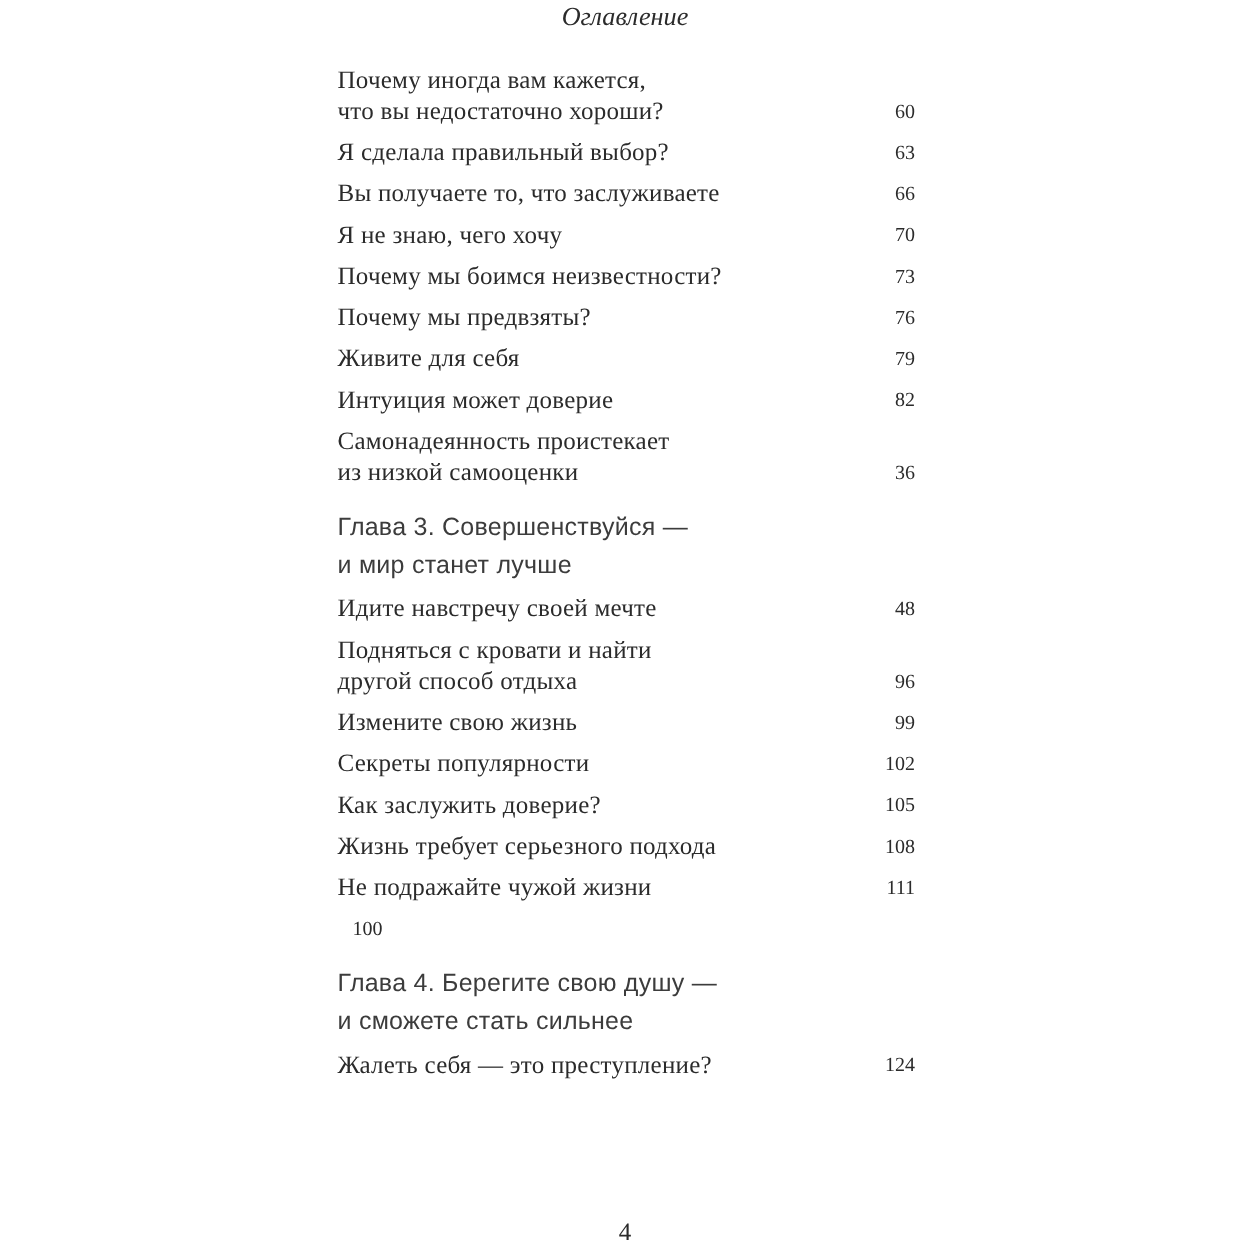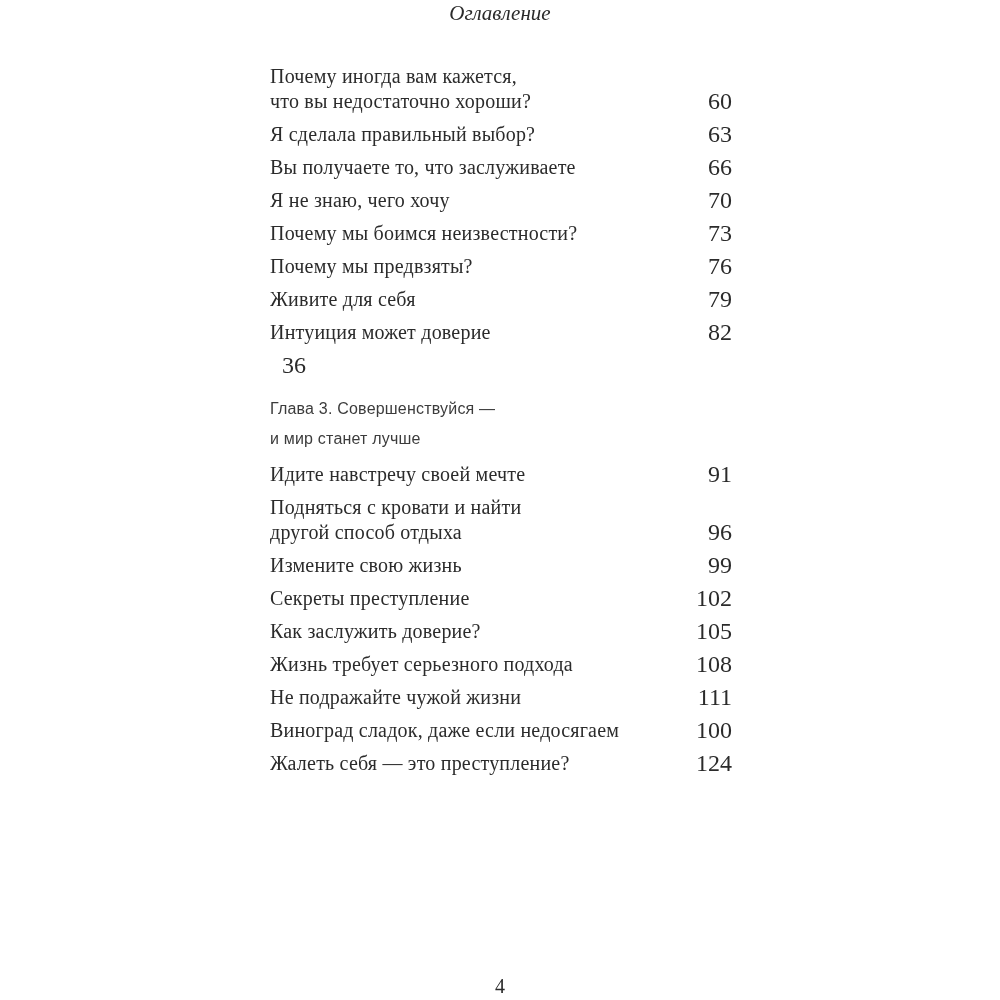--- a/index.html
+++ b/index.html
@@ -22,48 +22,48 @@
     width: 1000px;
     text-align: center;
     font-family: "Liberation Serif", serif;
     font-style: italic;
     font-size: 21px;
     line-height: 24px;
     color: var(--body-text, #2b2b2b);
   }
   .toc {
     position: absolute;
-    top: 64px;
+    top: 52px;
     left: 270px;
     width: 462px;
   }
   .toc-section-heading {
     font-family: "Liberation Sans", sans-serif;
-    font-size: 16px;
+    font-size: 20px;
     line-height: 30px;
     font-weight: 400;
     letter-spacing: 0.2px;
     color: var(--heading-text, #3c3c3c);
     margin-top: 16px;
     margin-bottom: 8px;
   }
   .toc-entry {
     display: flex;
     justify-content: space-between;
     align-items: flex-end;
     margin-bottom: 8px;
   }
   .entry-title {
     font-size: 20px;
     line-height: 25px;
     letter-spacing: 0.2px;
     max-width: 390px;
   }
   .entry-page {
-    font-size: 24px;
+    font-size: 16px;
     line-height: 25px;
     font-variant-numeric: oldstyle-nums;
     text-align: right;
     white-space: nowrap;
     padding-left: 12px;
   }
   .page-footer {
     position: absolute;
     top: 974px;
     left: 0;
@@ -107,54 +107,55 @@
     </div>
     <div class="toc-entry">
       <span class="entry-title">Живите для себя</span>
       <span class="entry-page">79</span>
     </div>
     <div class="toc-entry">
       <span class="entry-title">Интуиция может доверие</span>
       <span class="entry-page">82</span>
     </div>
     <div class="toc-entry">
+      <span class="entry-title">Самонадеянность проистекает<br>из низкой самооценки</span>
       <span class="entry-page">36</span>
     </div>
     <div class="toc-section-heading">Глава 3. Совершенствуйся —<br>и мир станет лучше</div>
     <div class="toc-entry">
       <span class="entry-title">Идите навстречу своей мечте</span>
-      <span class="entry-page">91</span>
+      <span class="entry-page">48</span>
     </div>
     <div class="toc-entry">
       <span class="entry-title">Подняться с кровати и найти<br>другой способ отдыха</span>
       <span class="entry-page">96</span>
     </div>
     <div class="toc-entry">
       <span class="entry-title">Измените свою жизнь</span>
       <span class="entry-page">99</span>
     </div>
     <div class="toc-entry">
-      <span class="entry-title">Секреты преступление</span>
+      <span class="entry-title">Секреты популярности</span>
       <span class="entry-page">102</span>
     </div>
     <div class="toc-entry">
       <span class="entry-title">Как заслужить доверие?</span>
       <span class="entry-page">105</span>
     </div>
     <div class="toc-entry">
       <span class="entry-title">Жизнь требует серьезного подхода</span>
       <span class="entry-page">108</span>
     </div>
     <div class="toc-entry">
       <span class="entry-title">Не подражайте чужой жизни</span>
       <span class="entry-page">111</span>
     </div>
     <div class="toc-entry">
-      <span class="entry-title">Виноград сладок, даже если недосягаем</span>
       <span class="entry-page">100</span>
     </div>
+    <div class="toc-section-heading">Глава 4. Берегите свою душу —<br>и сможете стать сильнее</div>
     <div class="toc-entry">
       <span class="entry-title">Жалеть себя — это преступление?</span>
       <span class="entry-page">124</span>
     </div>
   </div>
 
 <div class="page-footer">4</div>
 
 </body></html>

